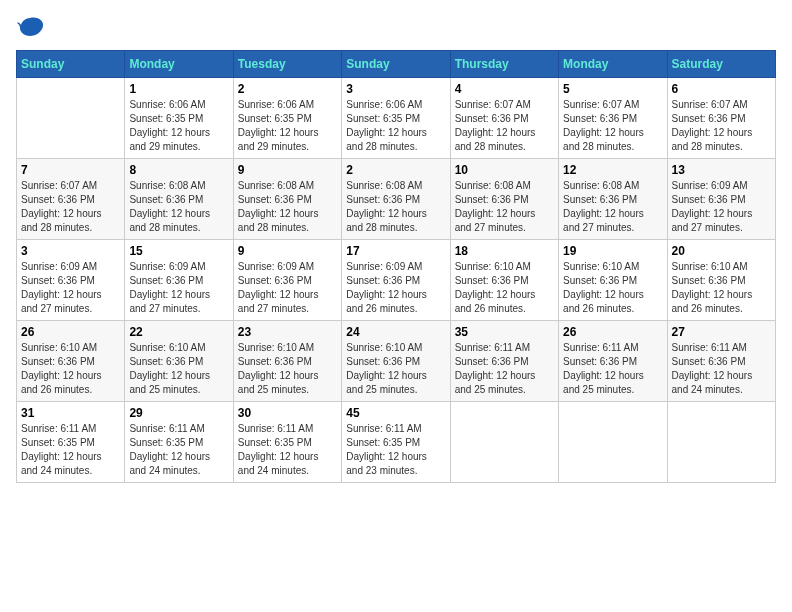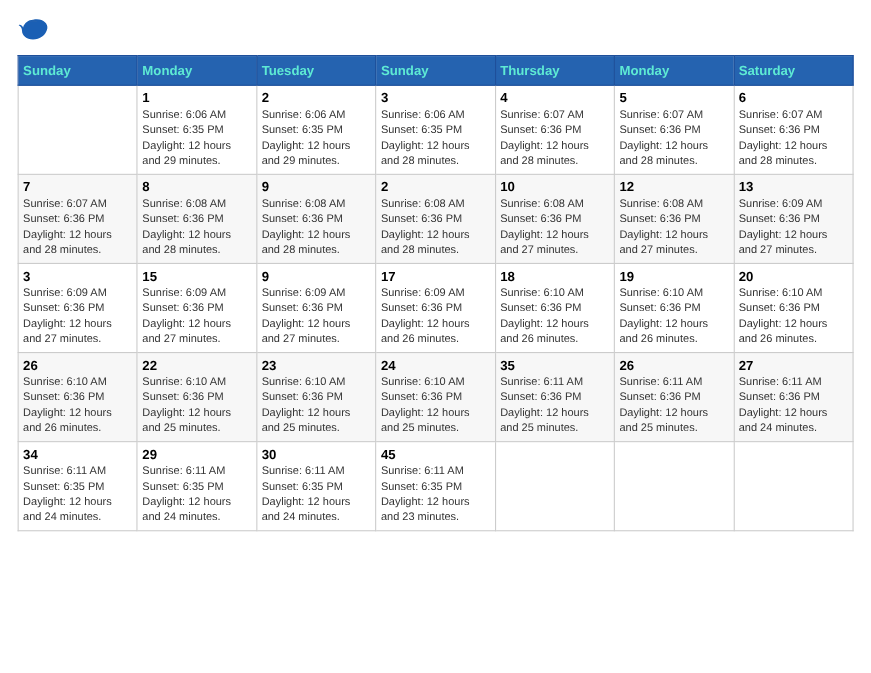--- a/index.html
+++ b/index.html
@@ -292,21 +292,21 @@
         <td>
           <span class="day-num">27</span>
           <div class="day-info" style="white-space: pre-line;">Sunrise: 6:11 AM
 Sunset: 6:36 PM
 Daylight: 12 hours
 and 24 minutes.</div>
         </td>
       </tr>
       <tr>
         <td>
-          <span class="day-num">34</span>
+          <span class="day-num">31</span>
           <div class="day-info" style="white-space: pre-line;">Sunrise: 6:11 AM
 Sunset: 6:35 PM
 Daylight: 12 hours
 and 24 minutes.</div>
         </td>
         <td>
           <span class="day-num">29</span>
           <div class="day-info" style="white-space: pre-line;">Sunrise: 6:11 AM
 Sunset: 6:35 PM
 Daylight: 12 hours

